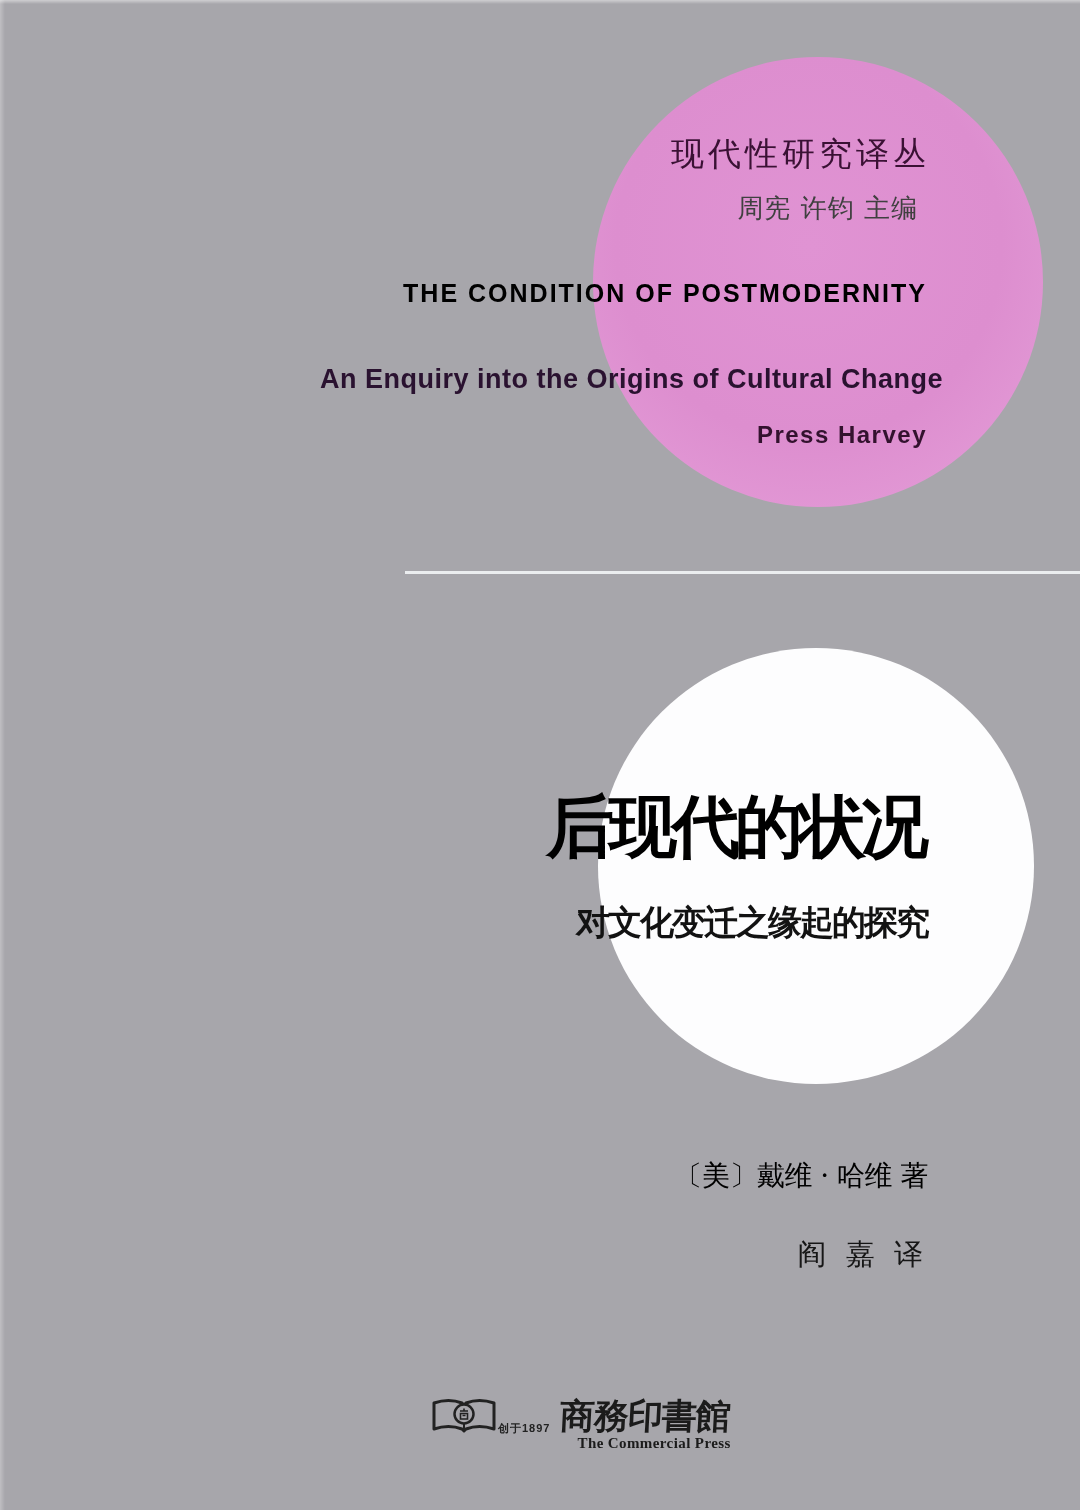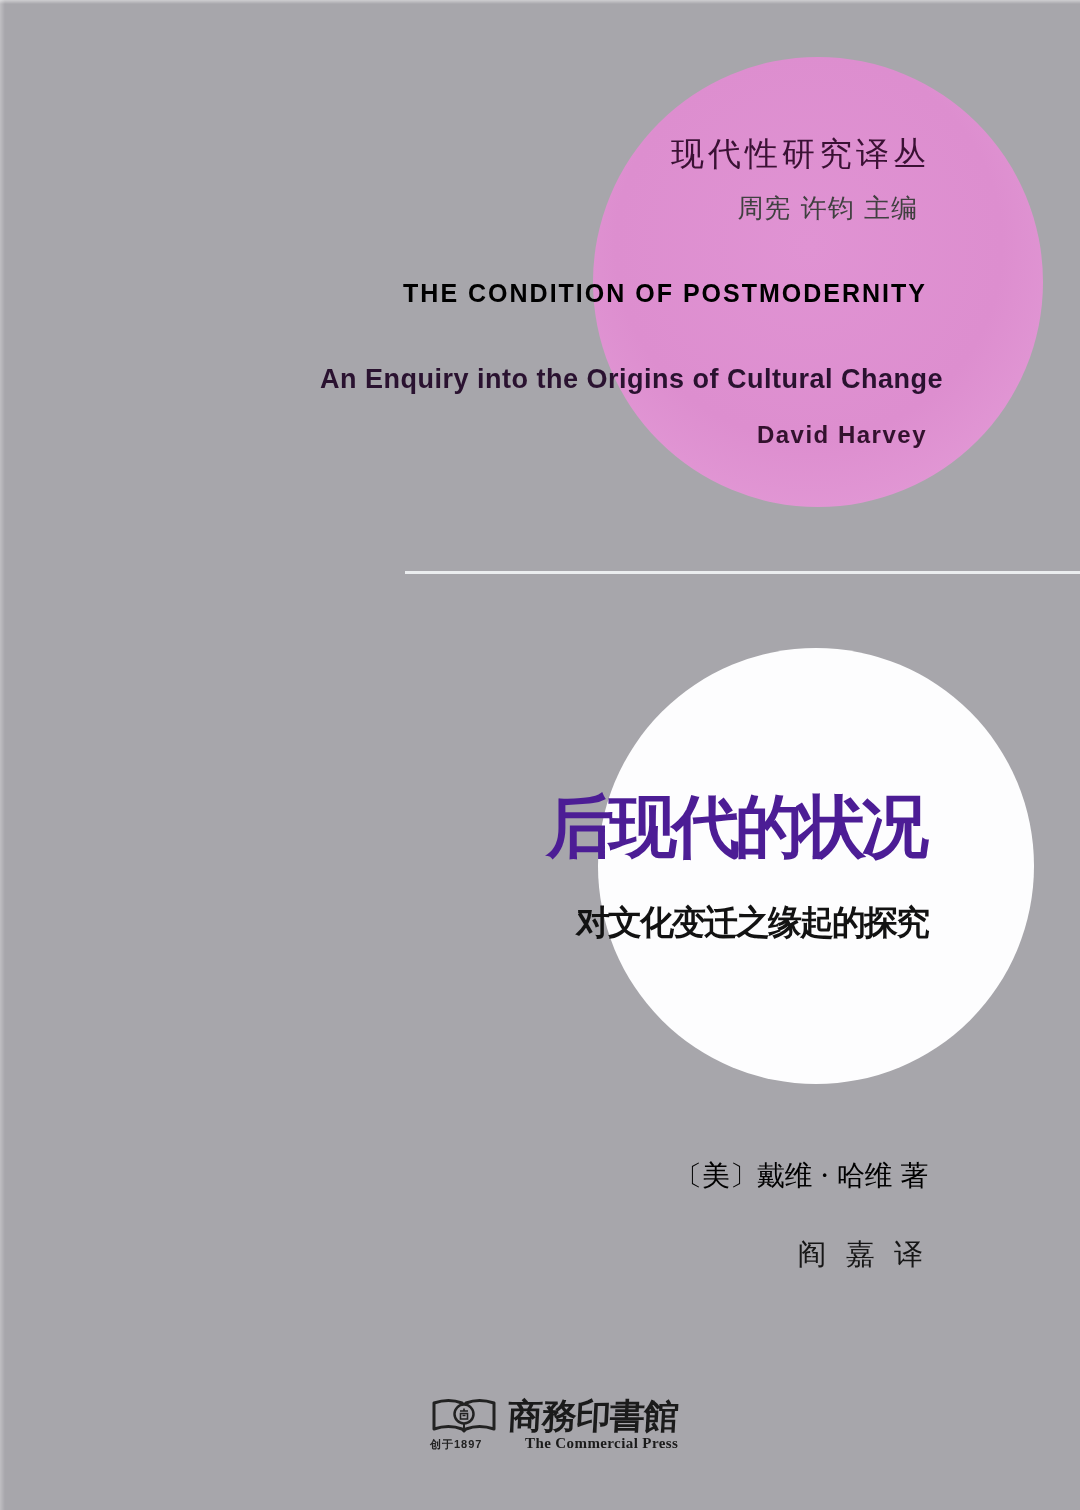--- a/index.html
+++ b/index.html
@@ -60,21 +60,21 @@
     top:347px;right:137px;font-size:27px;font-weight:bold;
     letter-spacing:.5px;color:#2a1230;margin-top:19px;
   }
   .en-author{
     top:423px;right:153px;font-size:24px;font-weight:bold;
     letter-spacing:1.5px;color:#33122e;
   }
   .cn-title{
     top:792px;right:156px;
     font-family:"DejaVu Serif","Liberation Serif",serif;
-    font-size:68px;font-weight:600;letter-spacing:-5px;color:#4c1d95;
+    font-size:68px;font-weight:600;letter-spacing:-5px;color:#000000;
   }
   .cn-subtitle{
     top:905px;right:152px;
     font-family:"DejaVu Serif","Liberation Serif",serif;
     font-size:34px;font-weight:600;letter-spacing:-2px;color:var(--ink);
   }
   .cn-author{
     top:1162px;right:152px;
     font-family:"DejaVu Serif","Liberation Serif",serif;
     font-size:28px;letter-spacing:-.5px;color:#000000;font-weight:500;
@@ -82,21 +82,21 @@
   .cn-translator{
     top:1240px;right:152px;
     font-family:"DejaVu Serif","Liberation Serif",serif;
     font-size:29px;letter-spacing:5px;color:#161616;font-weight:500;
   }
 
   .publisher{
     position:absolute;left:430px;top:1398px;
     display:flex;align-items:flex-start;gap:10px;color:#1d1d1d;
   }
-  .pub-logo{display:flex;flex-direction:column;align-items:flex-start;}
+  .pub-logo{display:flex;flex-direction:row;align-items:flex-end;}
   .pub-logo svg{display:block;}
   .pub-founded{
     margin-top:1px;font-size:11px;font-weight:bold;letter-spacing:1px;color:#222;
   }
   .pub-names{display:flex;flex-direction:column;}
   .pub-cn{
     font-family:"DejaVu Serif","Liberation Serif",serif;
     font-size:35px;font-weight:bold;letter-spacing:-1px;line-height:1;
     transform:skewX(-3deg);color:#1b1b1b;
   }
@@ -112,21 +112,21 @@
 <div class="scan-edge-left"></div>
 
 <div class="circle pink"></div>
 <div class="circle white"></div>
 
 <div class="txt series-title r">现代性研究译丛</div>
 <div class="txt series-editors">周宪 许钧 主编</div>
 
 <div class="txt en-title">THE CONDITION OF POSTMODERNITY</div>
 <div class="txt en-subtitle">An Enquiry into the Origins of Cultural Change</div>
-<div class="txt en-author">David Harvey</div>
+<div class="txt en-author">Press Harvey</div>
 
 <div class="divider"></div>
 
 <div class="txt cn-title">后现代的状况</div>
 <div class="txt cn-subtitle">对文化变迁之缘起的探究</div>
 
 <div class="txt cn-author">〔美〕戴维 · 哈维 著</div>
 <div class="txt cn-translator">阎 嘉 译</div>
 
 <div class="publisher">

